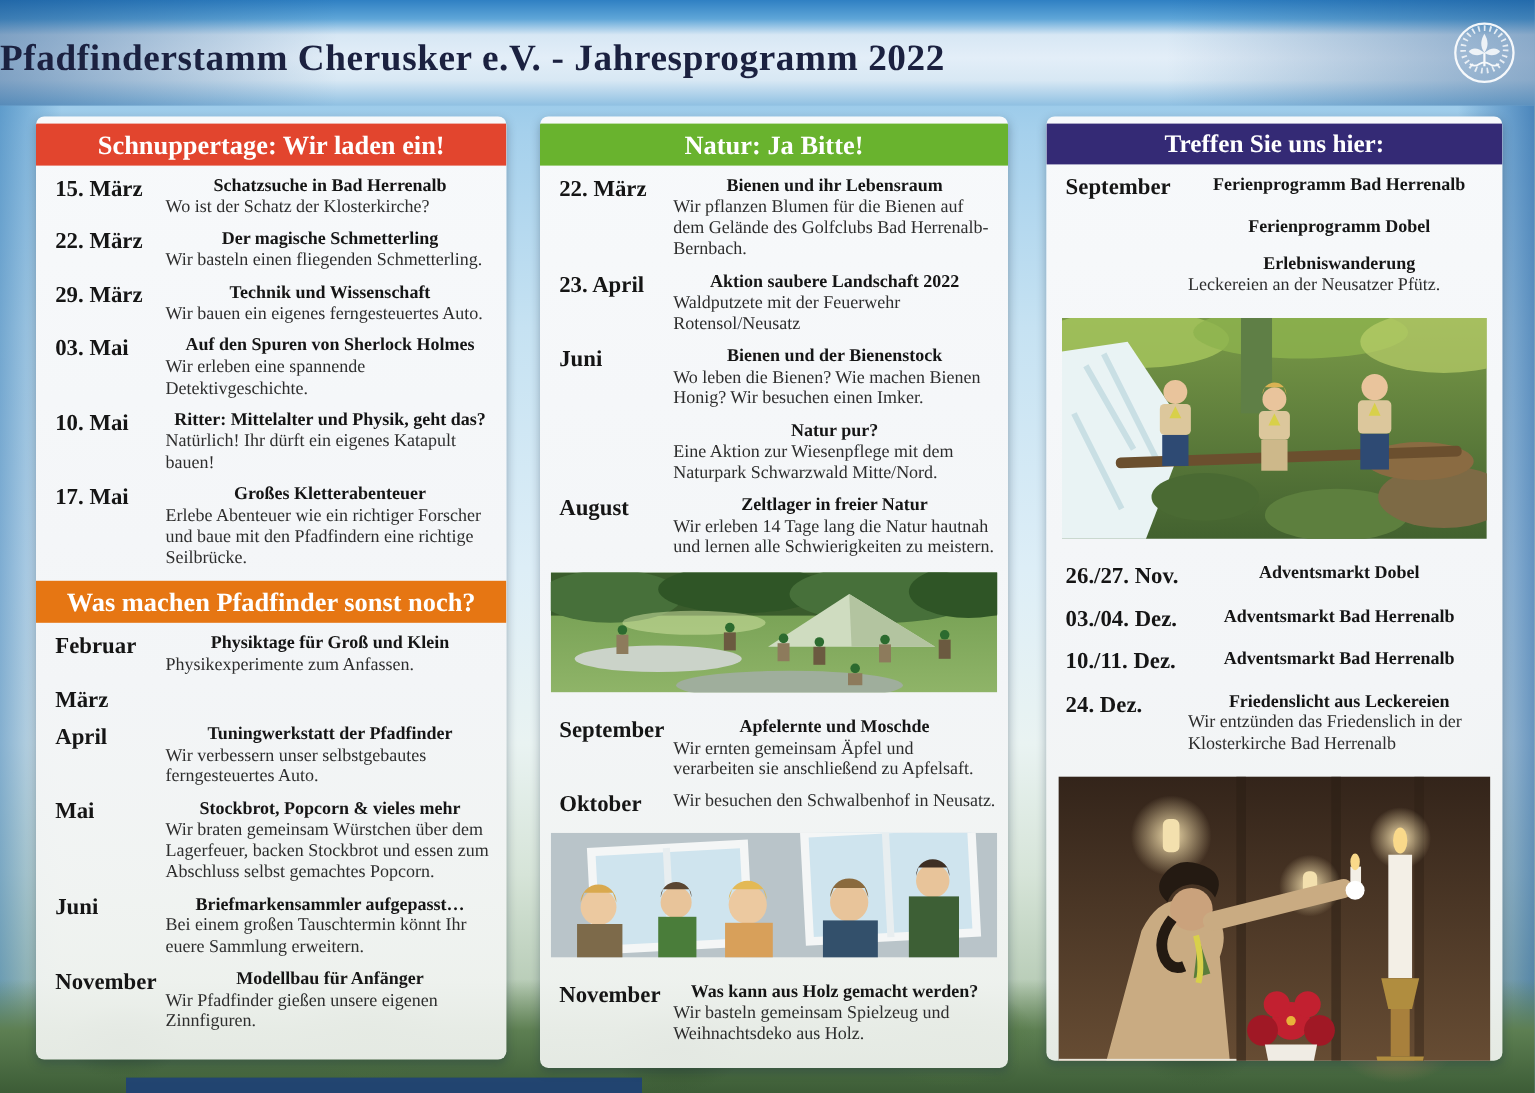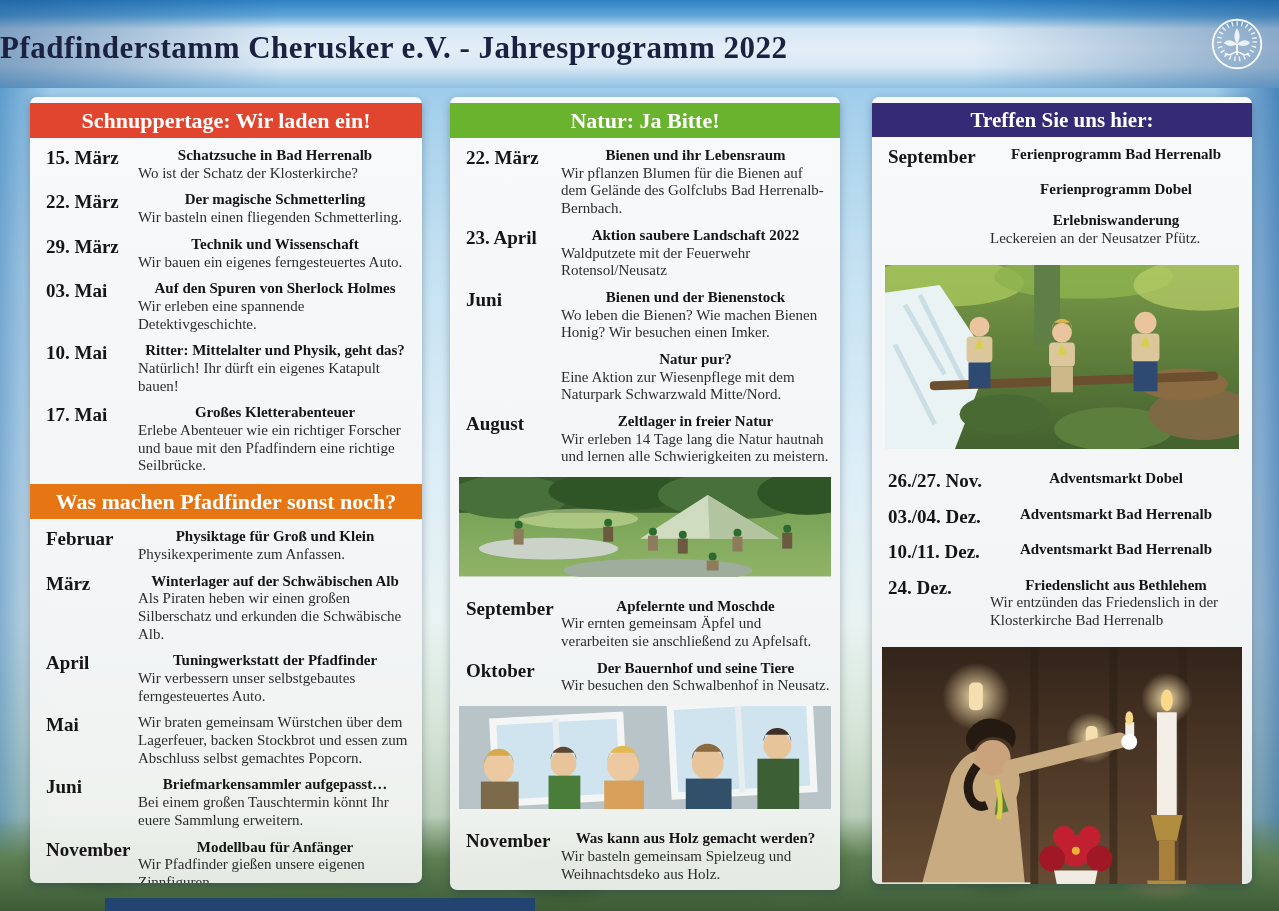--- a/index.html
+++ b/index.html
@@ -132,35 +132,32 @@
   <div class="events">
       <div class="event">
         <div class="date">Februar</div>
         <div class="ebody">
           <div class="etitle">Physiktage für Groß und Klein</div>
           <div class="edesc">Physikexperimente zum Anfassen.</div>
         </div>
       </div>
       <div class="event">
         <div class="date">März</div>
-        <div class="ebody">
-          <div class="etitle">Winterlager auf der Schwäbischen Alb</div>
-          <div class="edesc">Als Piraten heben wir einen großen Silberschatz und erkunden die Schwäbische Alb.</div>
-        </div>
       </div>
       <div class="event">
         <div class="date">April</div>
         <div class="ebody">
           <div class="etitle">Tuningwerkstatt der Pfadfinder</div>
           <div class="edesc">Wir verbessern unser selbstgebautes ferngesteuertes Auto.</div>
         </div>
       </div>
       <div class="event">
         <div class="date">Mai</div>
         <div class="ebody">
+          <div class="etitle">Stockbrot, Popcorn &amp; vieles mehr</div>
           <div class="edesc">Wir braten gemeinsam Würstchen über dem Lagerfeuer, backen Stockbrot und essen zum Abschluss selbst gemachtes Popcorn.</div>
         </div>
       </div>
       <div class="event">
         <div class="date">Juni</div>
         <div class="ebody">
           <div class="etitle">Briefmarkensammler aufgepasst…</div>
           <div class="edesc">Bei einem großen Tauschtermin könnt Ihr euere Sammlung erweitern.</div>
         </div>
       </div>
@@ -255,21 +252,20 @@
       <div class="event">
         <div class="date">September</div>
         <div class="ebody">
           <div class="etitle">Apfelernte und Moschde</div>
           <div class="edesc">Wir ernten gemeinsam Äpfel und verarbeiten sie anschließend zu Apfelsaft.</div>
         </div>
       </div>
       <div class="event">
         <div class="date">Oktober</div>
         <div class="ebody">
-          <div class="etitle">Der Bauernhof und seine Tiere</div>
           <div class="edesc">Wir besuchen den Schwalbenhof in Neusatz.</div>
         </div>
       </div>
     </div>
   <div class="photo" id="photo-farm">
     <svg viewBox="0 0 374 104" preserveAspectRatio="none">
       <rect width="374" height="104" fill="#b9c4c9"></rect>
       <g transform="rotate(-3 187 52)">
         <rect x="36" y="8" width="128" height="82" fill="#cfe4ee" stroke="#f4f6f6" stroke-width="7"></rect>
         <rect x="215" y="2" width="140" height="90" fill="#cfe4ee" stroke="#f4f6f6" stroke-width="7"></rect>
@@ -379,21 +375,21 @@
       </div>
       <div class="event">
         <div class="date">10./11. Dez.</div>
         <div class="ebody">
           <div class="etitle">Adventsmarkt Bad Herrenalb</div>
         </div>
       </div>
       <div class="event">
         <div class="date">24. Dez.</div>
         <div class="ebody">
-          <div class="etitle">Friedenslicht aus Bethlehem</div>
+          <div class="etitle">Friedenslicht aus Leckereien</div>
           <div class="edesc">Wir entzünden das Friedenslich in der Klosterkirche Bad Herrenalb</div>
         </div>
       </div>
     </div>
   <div class="photo" id="photo-church">
     <svg viewBox="0 0 364 256" preserveAspectRatio="none">
       <defs>
         <linearGradient id="g-church" x1="0" y1="0" x2="0" y2="1">
           <stop offset="0" stop-color="#33241a"></stop>
             <stop offset="1" stop-color="#6a4f35"></stop>

